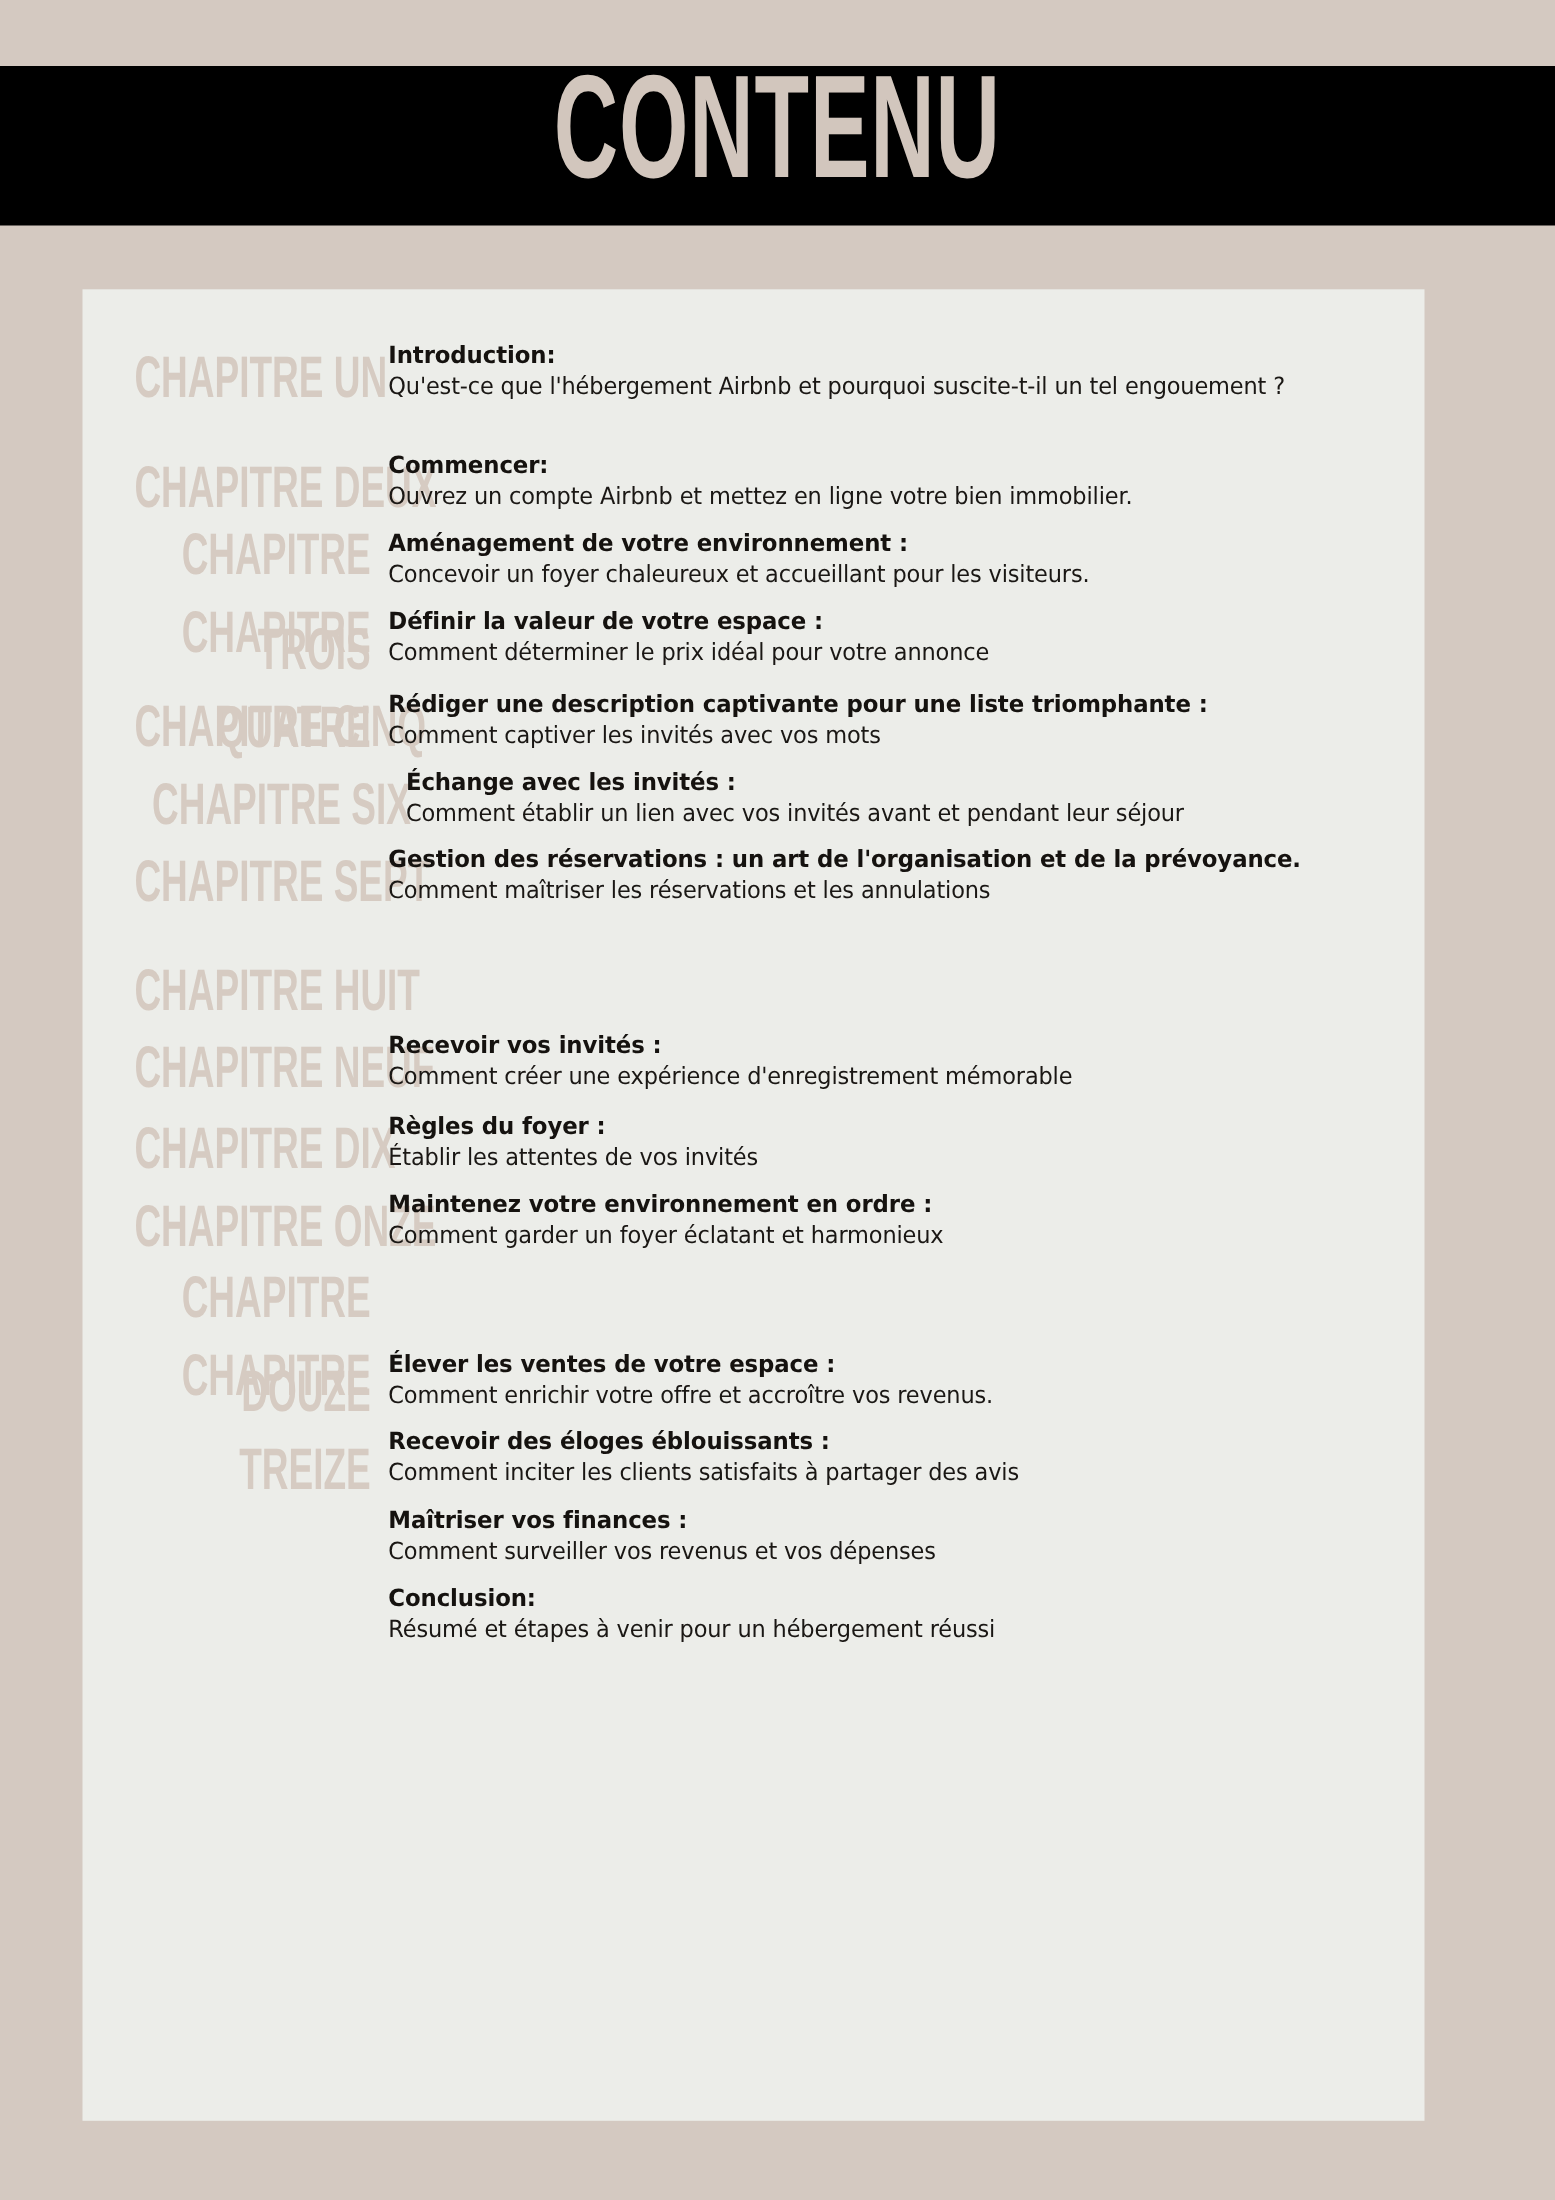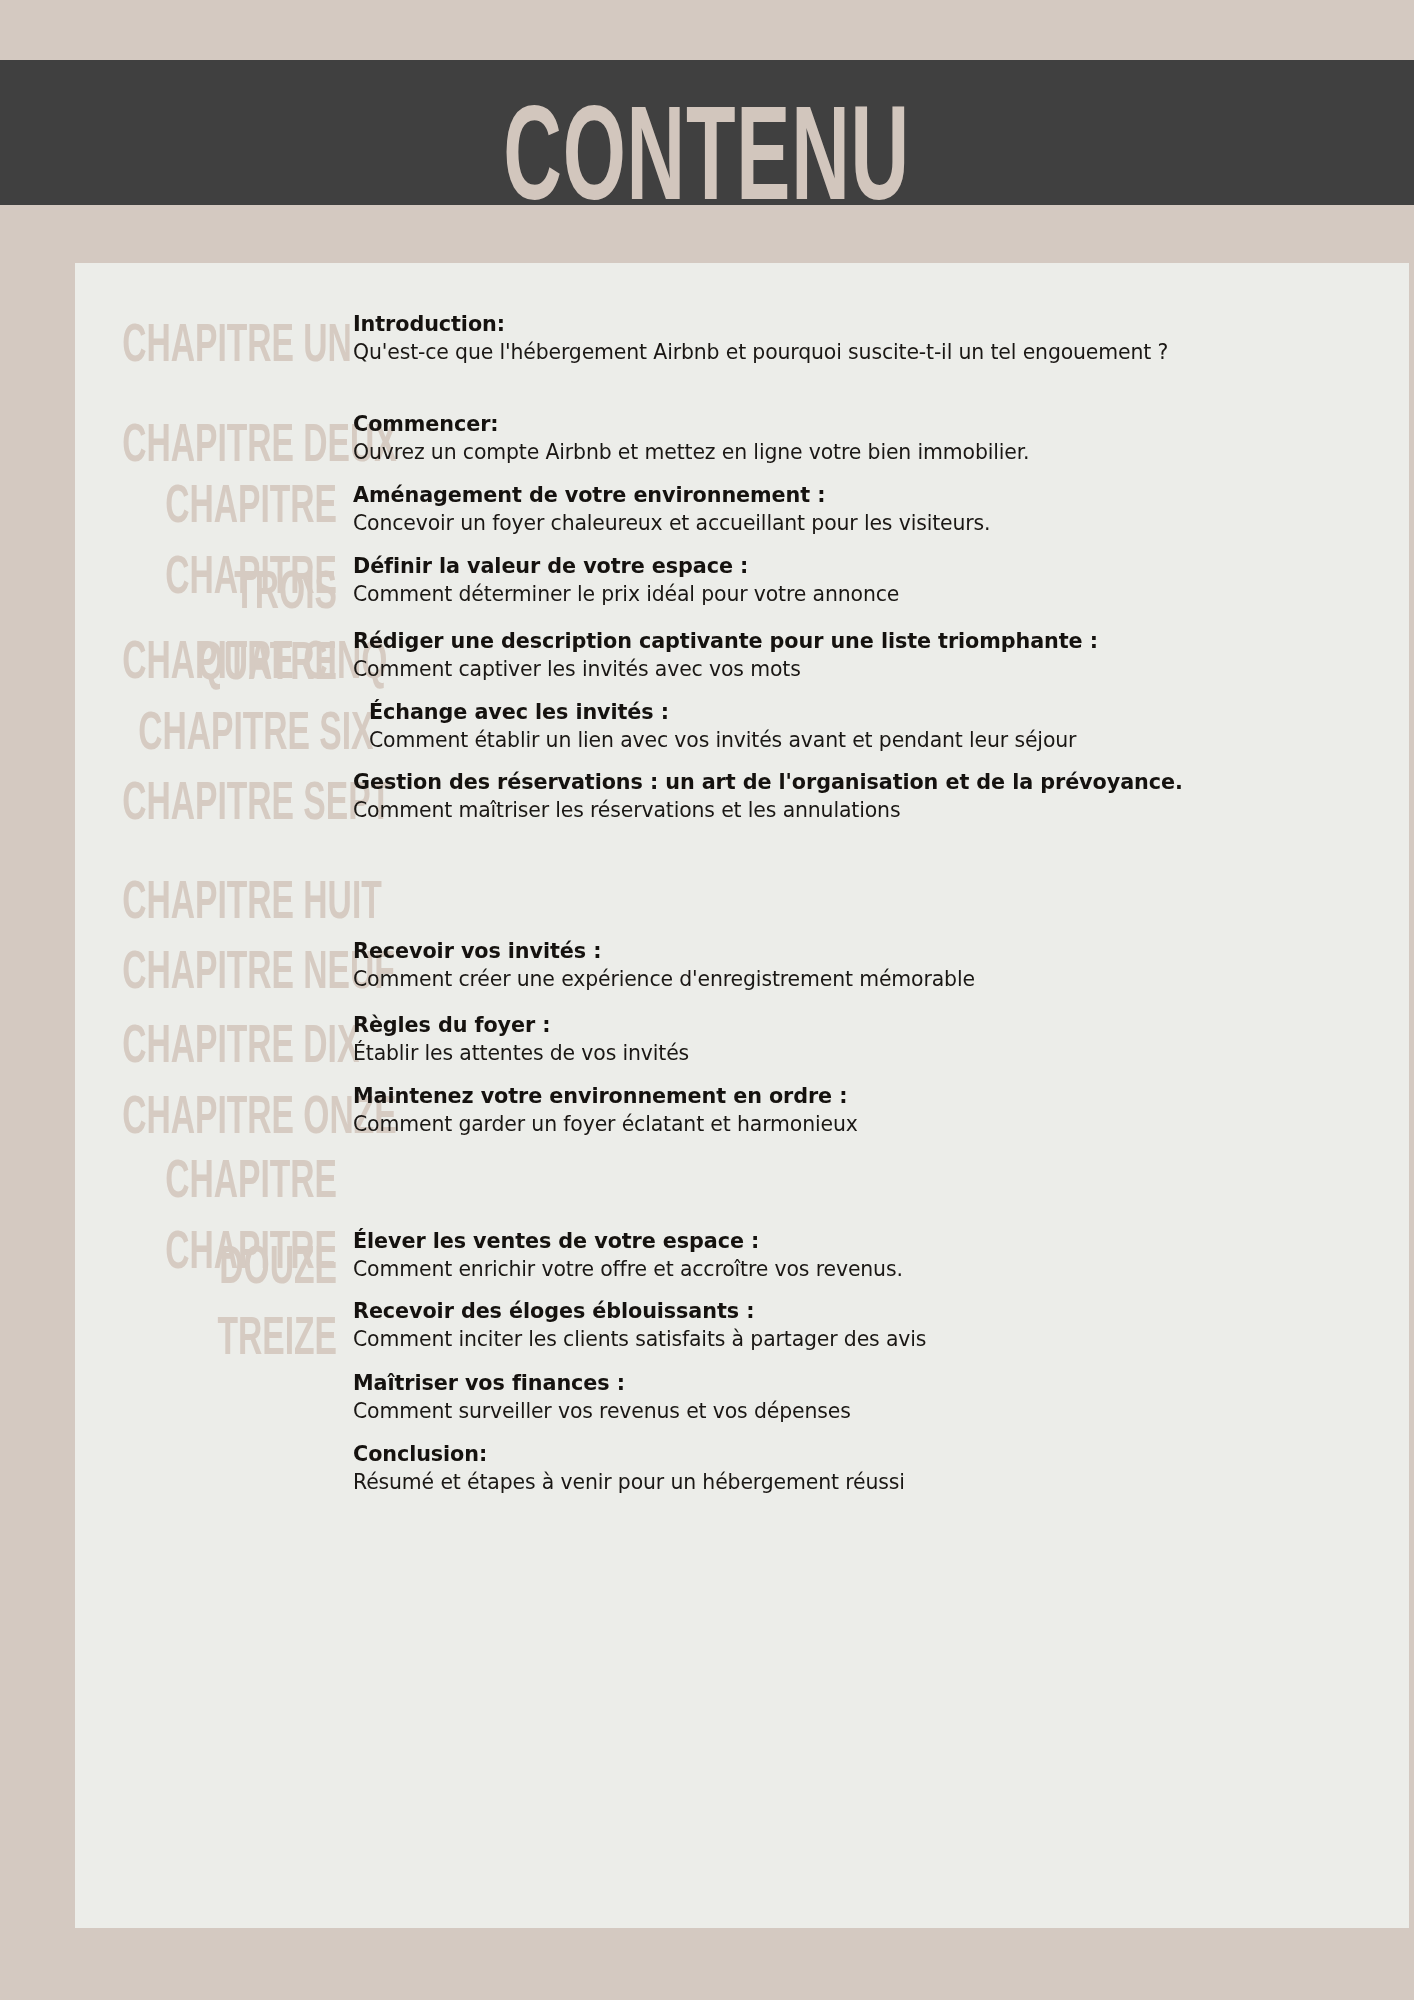--- a/index.html
+++ b/index.html
@@ -15,44 +15,44 @@
     position: relative;
   }
 
   
   .header-band {
     position: absolute;
     left: 0;
     top: 60px;
     width: 1414px;
     height: 145px;
-    background: #404040;
+    background: #000000;
     display: flex;
-    align-items: flex-end;
+    align-items: flex-start;
     justify-content: center;
   }
   .page-title {
     font-family: "Liberation Sans Narrow", "Liberation Sans", sans-serif;
     font-weight: bold;
     font-size: 104px;
     line-height: 1;
     letter-spacing: 1px;
     color: #d2c6bd;
     transform: scaleX(0.78) scaleY(1.28);
     transform-origin: center center;
     white-space: nowrap;
     margin-top: 4px;
   }
 
   
   .content-card {
     position: absolute;
     left: 75px;
     top: 263px;
-    width: 1334px;
+    width: 1220px;
     height: 1665px;
     background: #ecede9;
     box-sizing: border-box;
   }
 
   .toc {
     position: absolute;
     left: 0;
     top: 0;
     width: 1268px;

